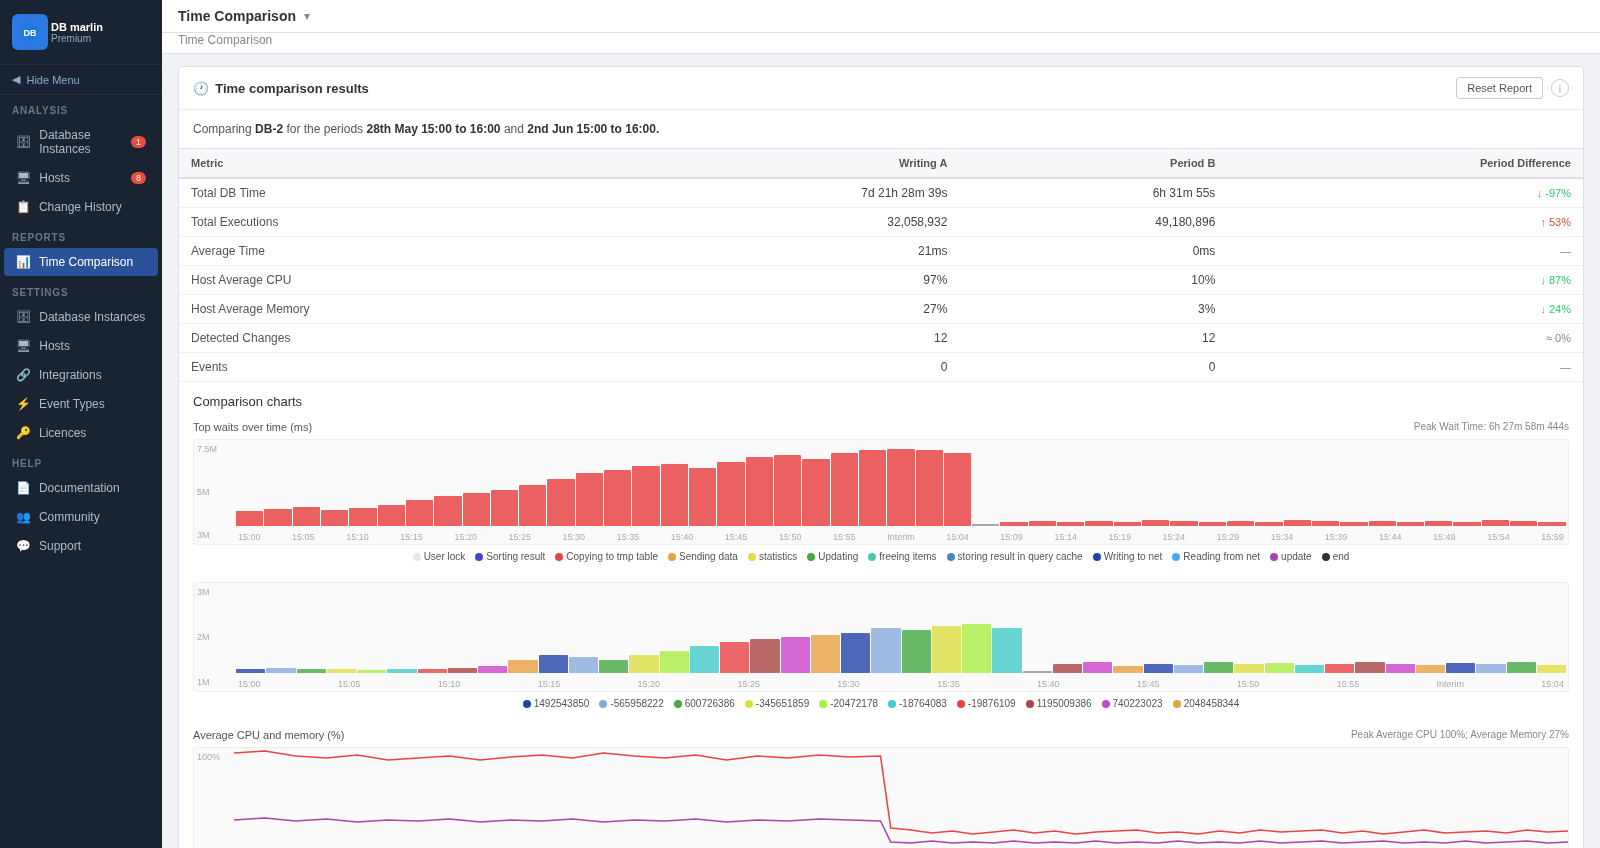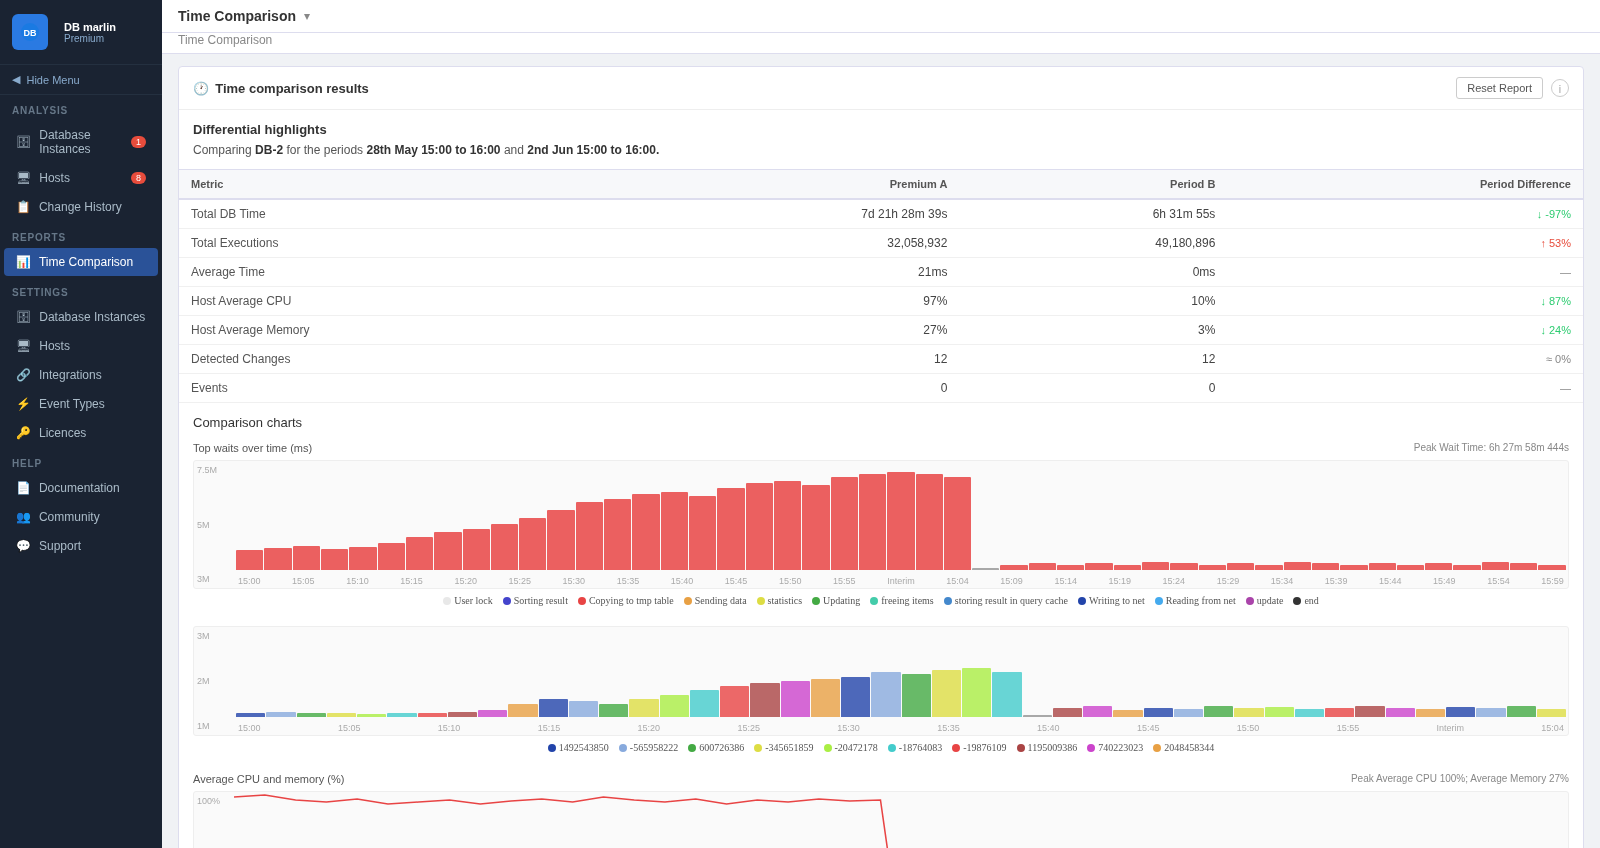--- a/index.html
+++ b/index.html
@@ -1,20 +1,20 @@
 <!DOCTYPE html>
 <html><head>
   <meta charset="utf-8">
   <style>
     * { margin: 0; padding: 0; box-sizing: border-box; }
     body { font-family: -apple-system, BlinkMacSystemFont, 'Segoe UI', sans-serif; font-size: 12px; background: #f0f2f5; display: flex; height: 848px; overflow: hidden; }
 
     
     .sidebar { width: 162px; min-width: 162px; background: #1a2332; color: #cdd; display: flex; flex-direction: column; height: 100%; overflow-y: auto; }
-    .sidebar-logo { padding: 14px 12px; display: flex; align-items: center; gap: 16px; border-bottom: 1px solid #243040; }
+    .sidebar-logo { padding: 14px 12px; display: flex; align-items: center; gap: 3px; border-bottom: 1px solid #243040; }
     .logo-icon { width: 36px; height: 36px; background: #2a7ae2; border-radius: 6px; display: flex; align-items: center; justify-content: center; color: white; font-weight: bold; font-size: 10px; }
     .logo-text { color: white; font-size: 11px; font-weight: bold; }
     .logo-sub { color: #88aacc; font-size: 10px; }
     .sidebar-hide { padding: 8px 12px; color: #88aacc; font-size: 11px; cursor: pointer; display: flex; align-items: center; gap: 6px; border-bottom: 1px solid #243040; }
     .sidebar-section { padding: 10px 12px 4px; color: #667788; font-size: 10px; font-weight: 600; letter-spacing: 0.8px; text-transform: uppercase; }
     .sidebar-item { padding: 7px 12px; color: #aabbc8; font-size: 12px; cursor: pointer; display: flex; align-items: center; gap: 8px; border-radius: 4px; margin: 1px 4px; }
     .sidebar-item.active { background: #2a5298; color: white; }
     .sidebar-item .badge { background: #e74c3c; color: white; font-size: 9px; border-radius: 8px; padding: 1px 5px; margin-left: auto; }
 
     
@@ -51,21 +51,21 @@
     .chart-label { font-size: 11px; color: #555; margin-bottom: 6px; display: flex; justify-content: space-between; }
     .chart-peak { font-size: 10px; color: #888; }
     .chart-area { position: relative; height: 100px; background: #fafafa; border: 1px solid #eee; border-radius: 3px; overflow: hidden; }
     .chart-y-labels { position: absolute; left: 0; top: 0; height: 100%; display: flex; flex-direction: column; justify-content: space-between; padding: 4px 0; }
     .y-label { font-size: 9px; color: #aaa; padding-left: 3px; }
     .bars-wrapper { position: absolute; left: 40px; right: 0; top: 0; bottom: 18px; display: flex; align-items: flex-end; gap: 1px; padding: 0 2px; }
     .bar { flex: 1; min-width: 2px; border-radius: 1px 1px 0 0; }
     .x-labels { position: absolute; bottom: 0; left: 40px; right: 0; display: flex; justify-content: space-between; padding: 2px 4px; }
     .x-label { font-size: 9px; color: #aaa; }
 
-    .legend { display: flex; flex-wrap: wrap; gap: 10px; margin-top: 6px; font-size: 10px; color: #555; align-items: center; justify-content: center; font-family: Liberation Serif, serif; }
+    .legend { display: flex; flex-wrap: wrap; gap: 10px; margin-top: 6px; font-size: 10px; color: #555; align-items: center; justify-content: center; }
     .legend-item { display: flex; align-items: center; gap: 3px; }
     .legend-dot { width: 8px; height: 8px; border-radius: 50%; display: inline-block; }
 
     
     .line-chart { position: absolute; left: 40px; right: 0; top: 0; bottom: 18px; }
     svg.chart-svg { width: 100%; height: 100%; }
   </style>
 </head>
 <body>
 
@@ -168,36 +168,35 @@
           <span style="color:#888;">🕐</span>
           <span>Time comparison results</span>
         </div>
         <div style="display:flex;align-items:center;gap:8px;">
           <button class="reset-btn">Reset Report</button>
           <span style="color:#aaa;cursor:pointer;border:1px solid #ccc;border-radius:50%;width:18px;height:18px;display:flex;align-items:center;justify-content:center;font-size:11px;">ℹ</span>
         </div>
       </div>
 
       <div class="highlights">
-        <h3>Differential highlights</h3>
         <p>
           <span>Comparing</span>
           <strong> <span>DB-2</span> </strong>
           <span>for the periods</span>
           <strong> <span>28th May 15:00 to 16:00</span> </strong>
           <span>and</span>
           <strong> <span>2nd Jun 15:00 to 16:00.</span></strong>
         </p>
       </div>
 
       <table>
         <thead>
           <tr>
             <th>Metric</th>
-            <th>Premium A</th>
+            <th>Writing A</th>
             <th>Period B</th>
             <th>Period Difference</th>
           </tr>
         </thead>
         <tbody id="metrics-tbody">
         <tr>
     <td>Total DB Time</td>
     <td>7d 21h 28m 39s</td>
     <td>6h 31m 55s</td>
     <td><span class="diff-negative">↓ -97%</span></td>
@@ -242,21 +241,21 @@
       </table>
 
       <div class="charts-section">
         <h3 class="charts-title">Comparison charts</h3>
 
         <div class="chart-container">
           <div class="chart-label">
             <span>Top waits over time (ms)</span>
             <span class="chart-peak">Peak Wait Time: 6h 27m 58m 444s</span>
           </div>
-          <div class="chart-area" style="height:129px;text-decoration:underline;">
+          <div class="chart-area" style="height:106px;text-decoration:underline;">
             <div class="chart-y-labels">
               <span class="y-label">7.5M</span>
               <span class="y-label">5M</span>
               <span class="y-label">3M</span>
             </div>
             <div class="bars-wrapper" id="waits-bars">
                 <div class="bar" style="height: 18%; background: rgb(232, 68, 68); opacity: 0.85; min-width: 2px;"></div>
                 <div class="bar" style="height: 20%; background: rgb(232, 68, 68); opacity: 0.85; min-width: 2px;"></div>
                 <div class="bar" style="height: 22%; background: rgb(232, 68, 68); opacity: 0.85; min-width: 2px;"></div>
                 <div class="bar" style="height: 19%; background: rgb(232, 68, 68); opacity: 0.85; min-width: 2px;"></div>

